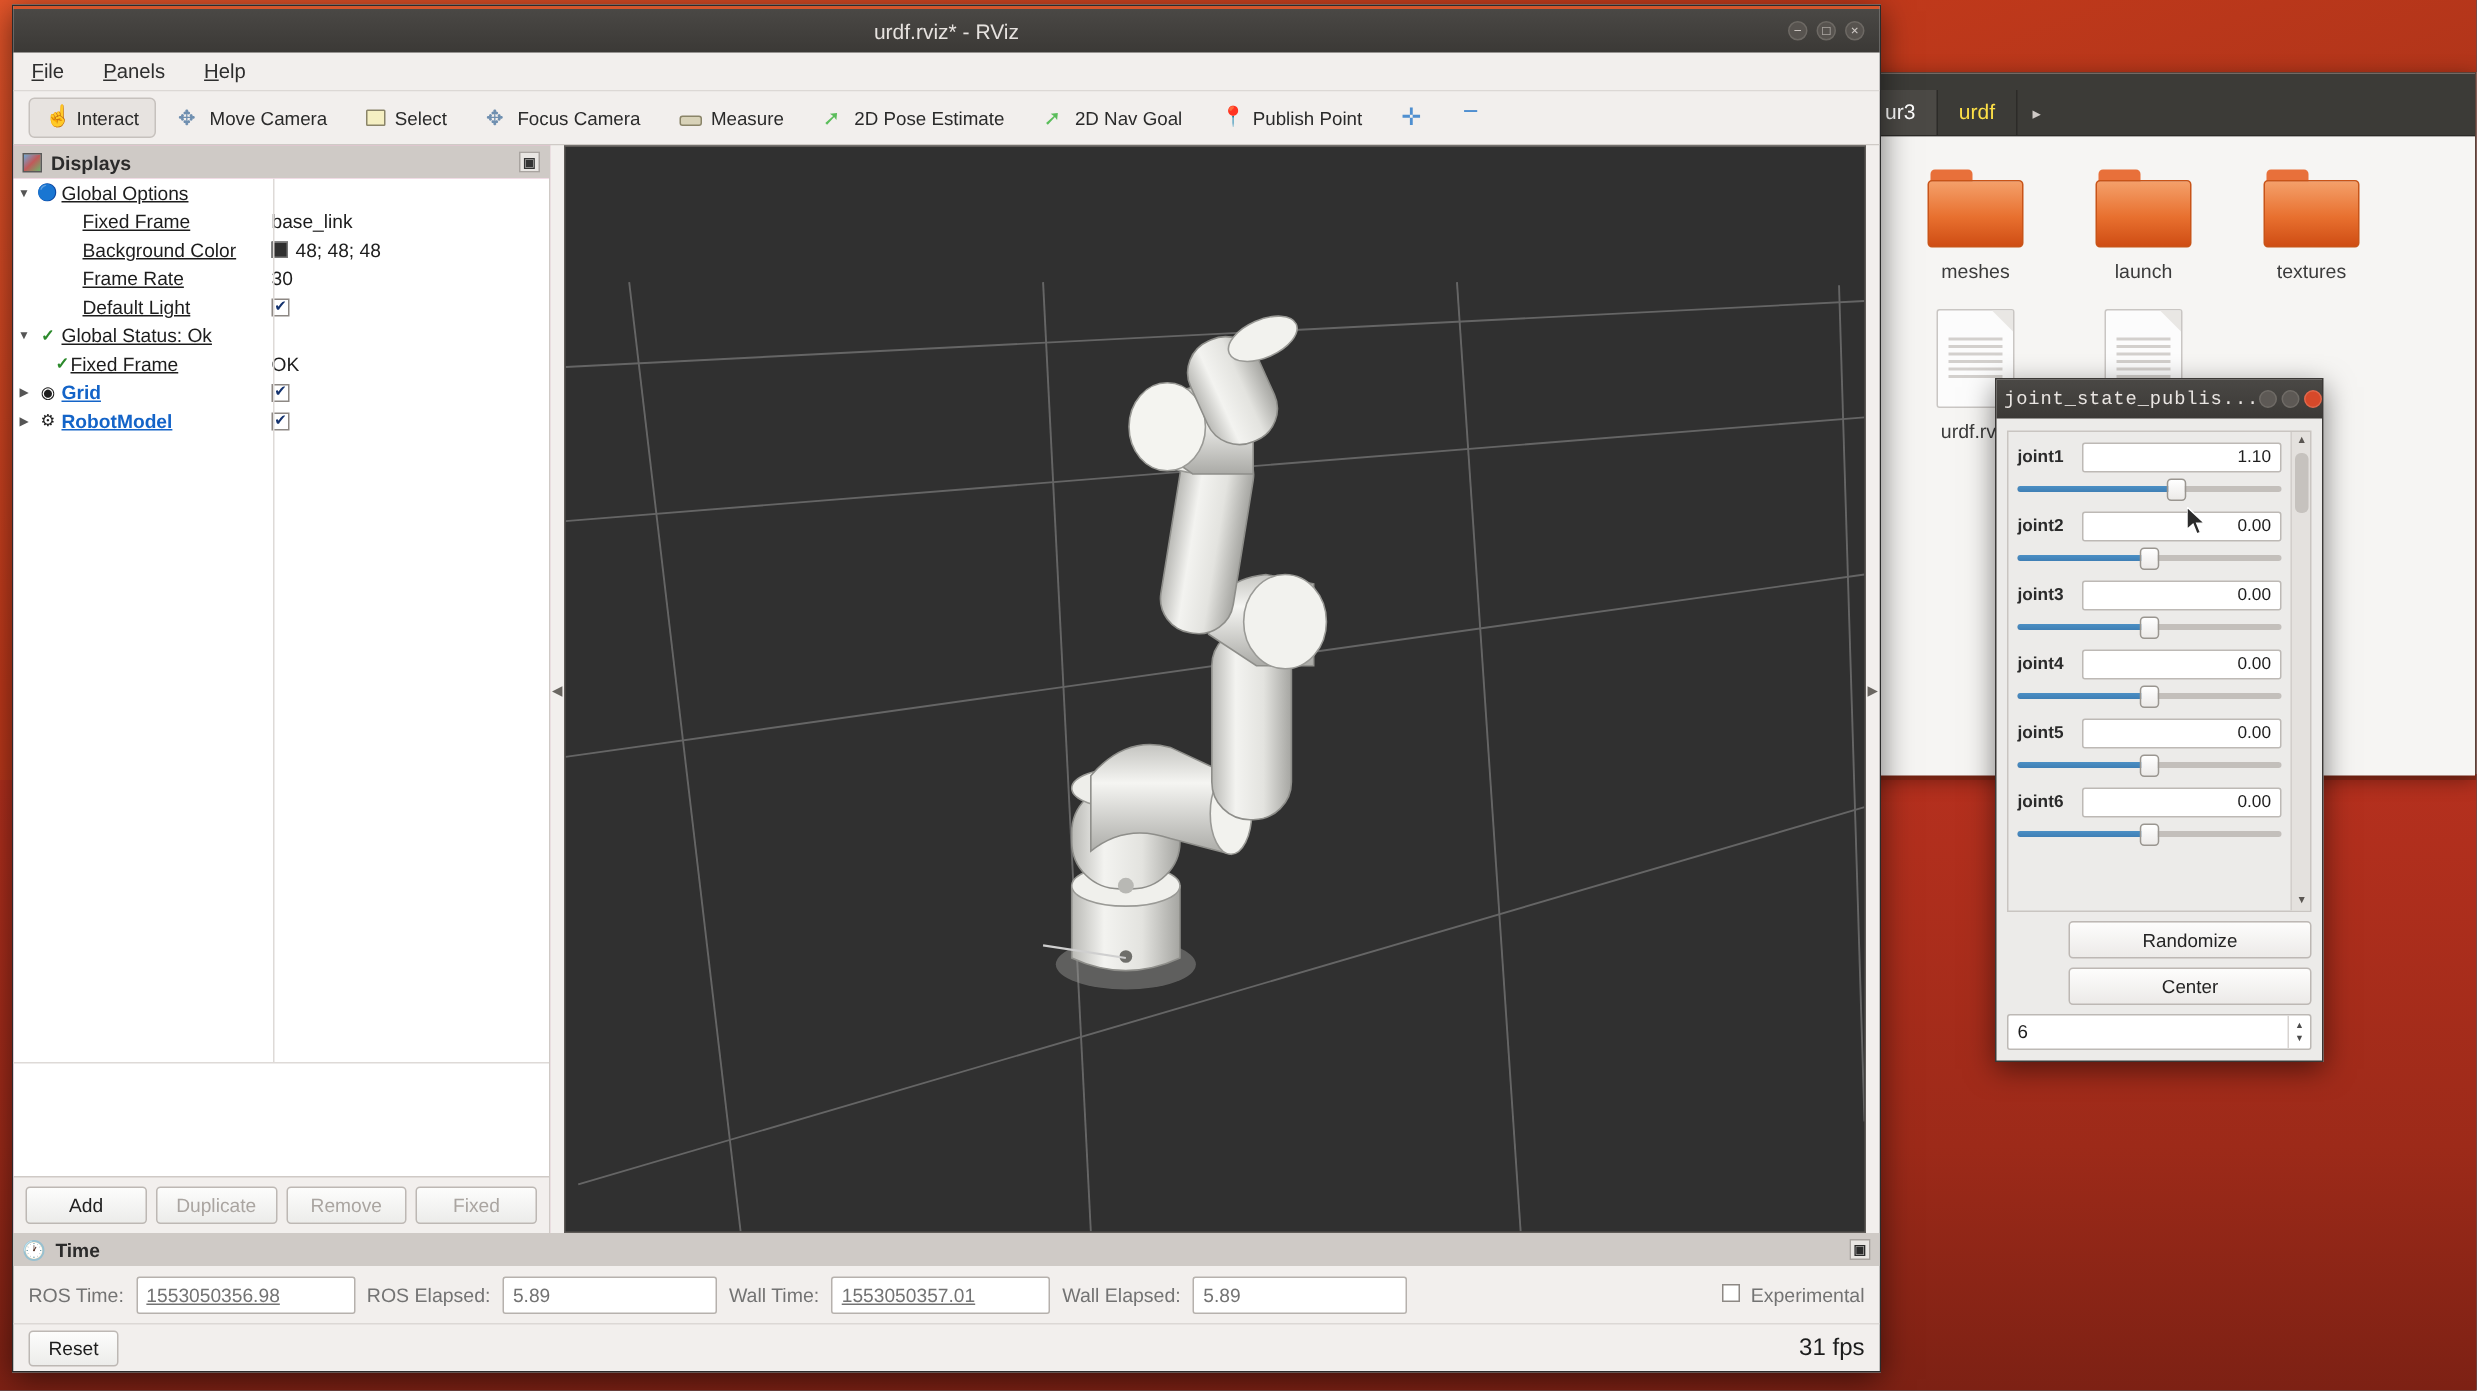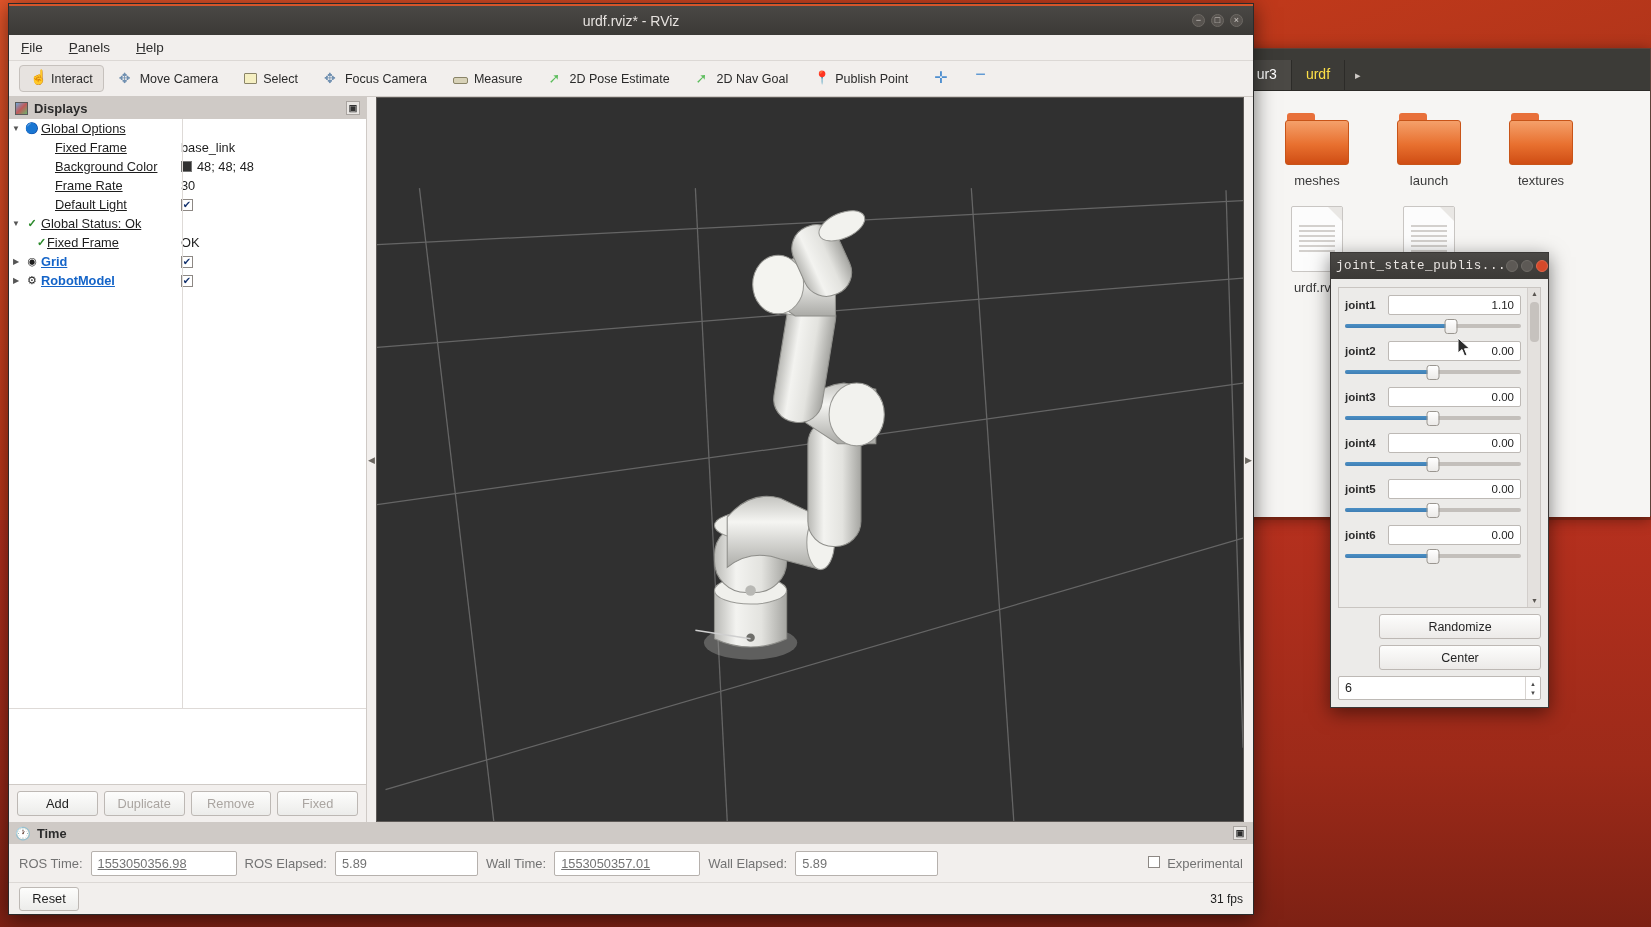--- a/index.html
+++ b/index.html
@@ -230,21 +230,21 @@
   .time-exp { margin-left: auto; display: flex; align-items: flex-start; gap: 7px; }
   .status-row {
     height: 32px; display: flex; align-items: center; padding: 0 10px;
     font-size: 13px; color: #1d1d1d; border-top: 1px solid #dcd8d5;
   }
   .reset-btn {
     width: 60px; height: 24px; border: 1px solid #bdb8b4; border-radius: 3px;
     background: linear-gradient(180deg,#fdfdfc,#ececea);
     display: flex; align-items: center; justify-content: center; font-size: 12.8px;
   }
-  .fps { margin-left: auto; font-size: 12px; }
+  .fps { margin-left: auto; font-size: 16px; }
 
   
   .jsp {
     position: absolute; left: 1330px; top: 252px; width: 219px; height: 456px;
     background: #ecebe9; border: 1px solid #3a3836;
     box-shadow: 0 5px 18px rgba(0,0,0,.5);
     display: flex; flex-direction: column;
   }
   .jsp-title {
     height: 26px; background: linear-gradient(180deg,#4a4845,#3b3936);

